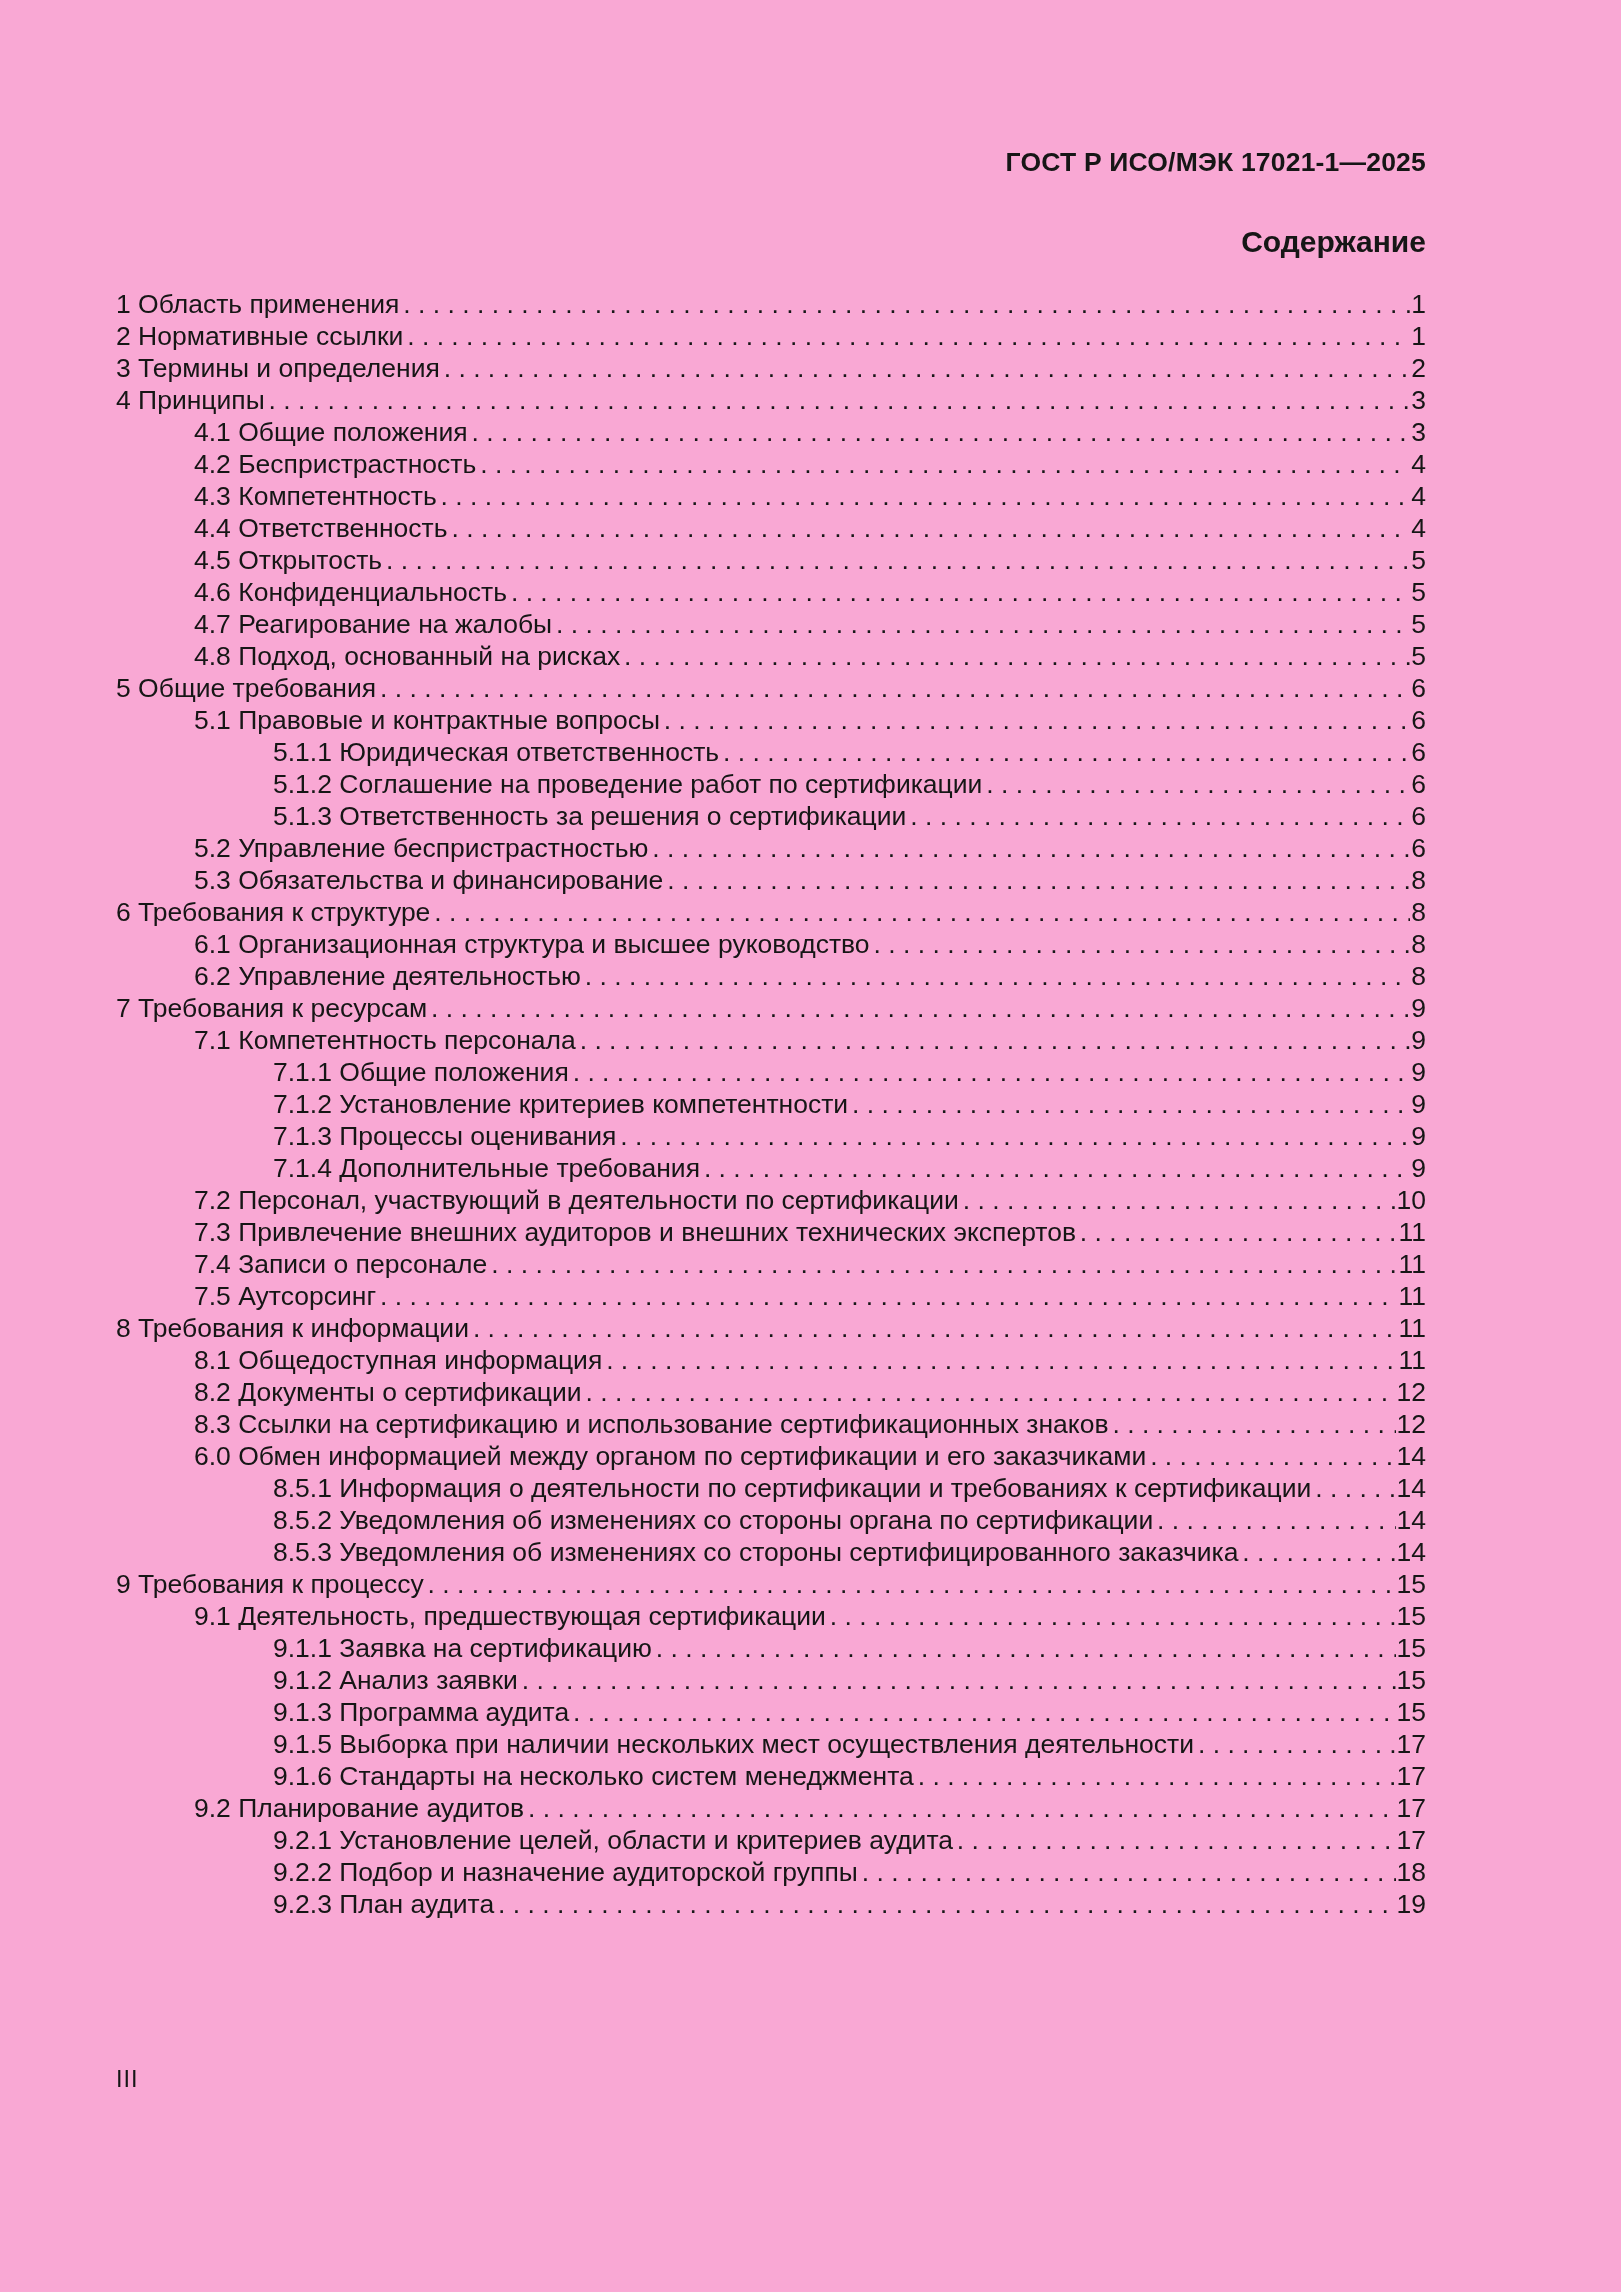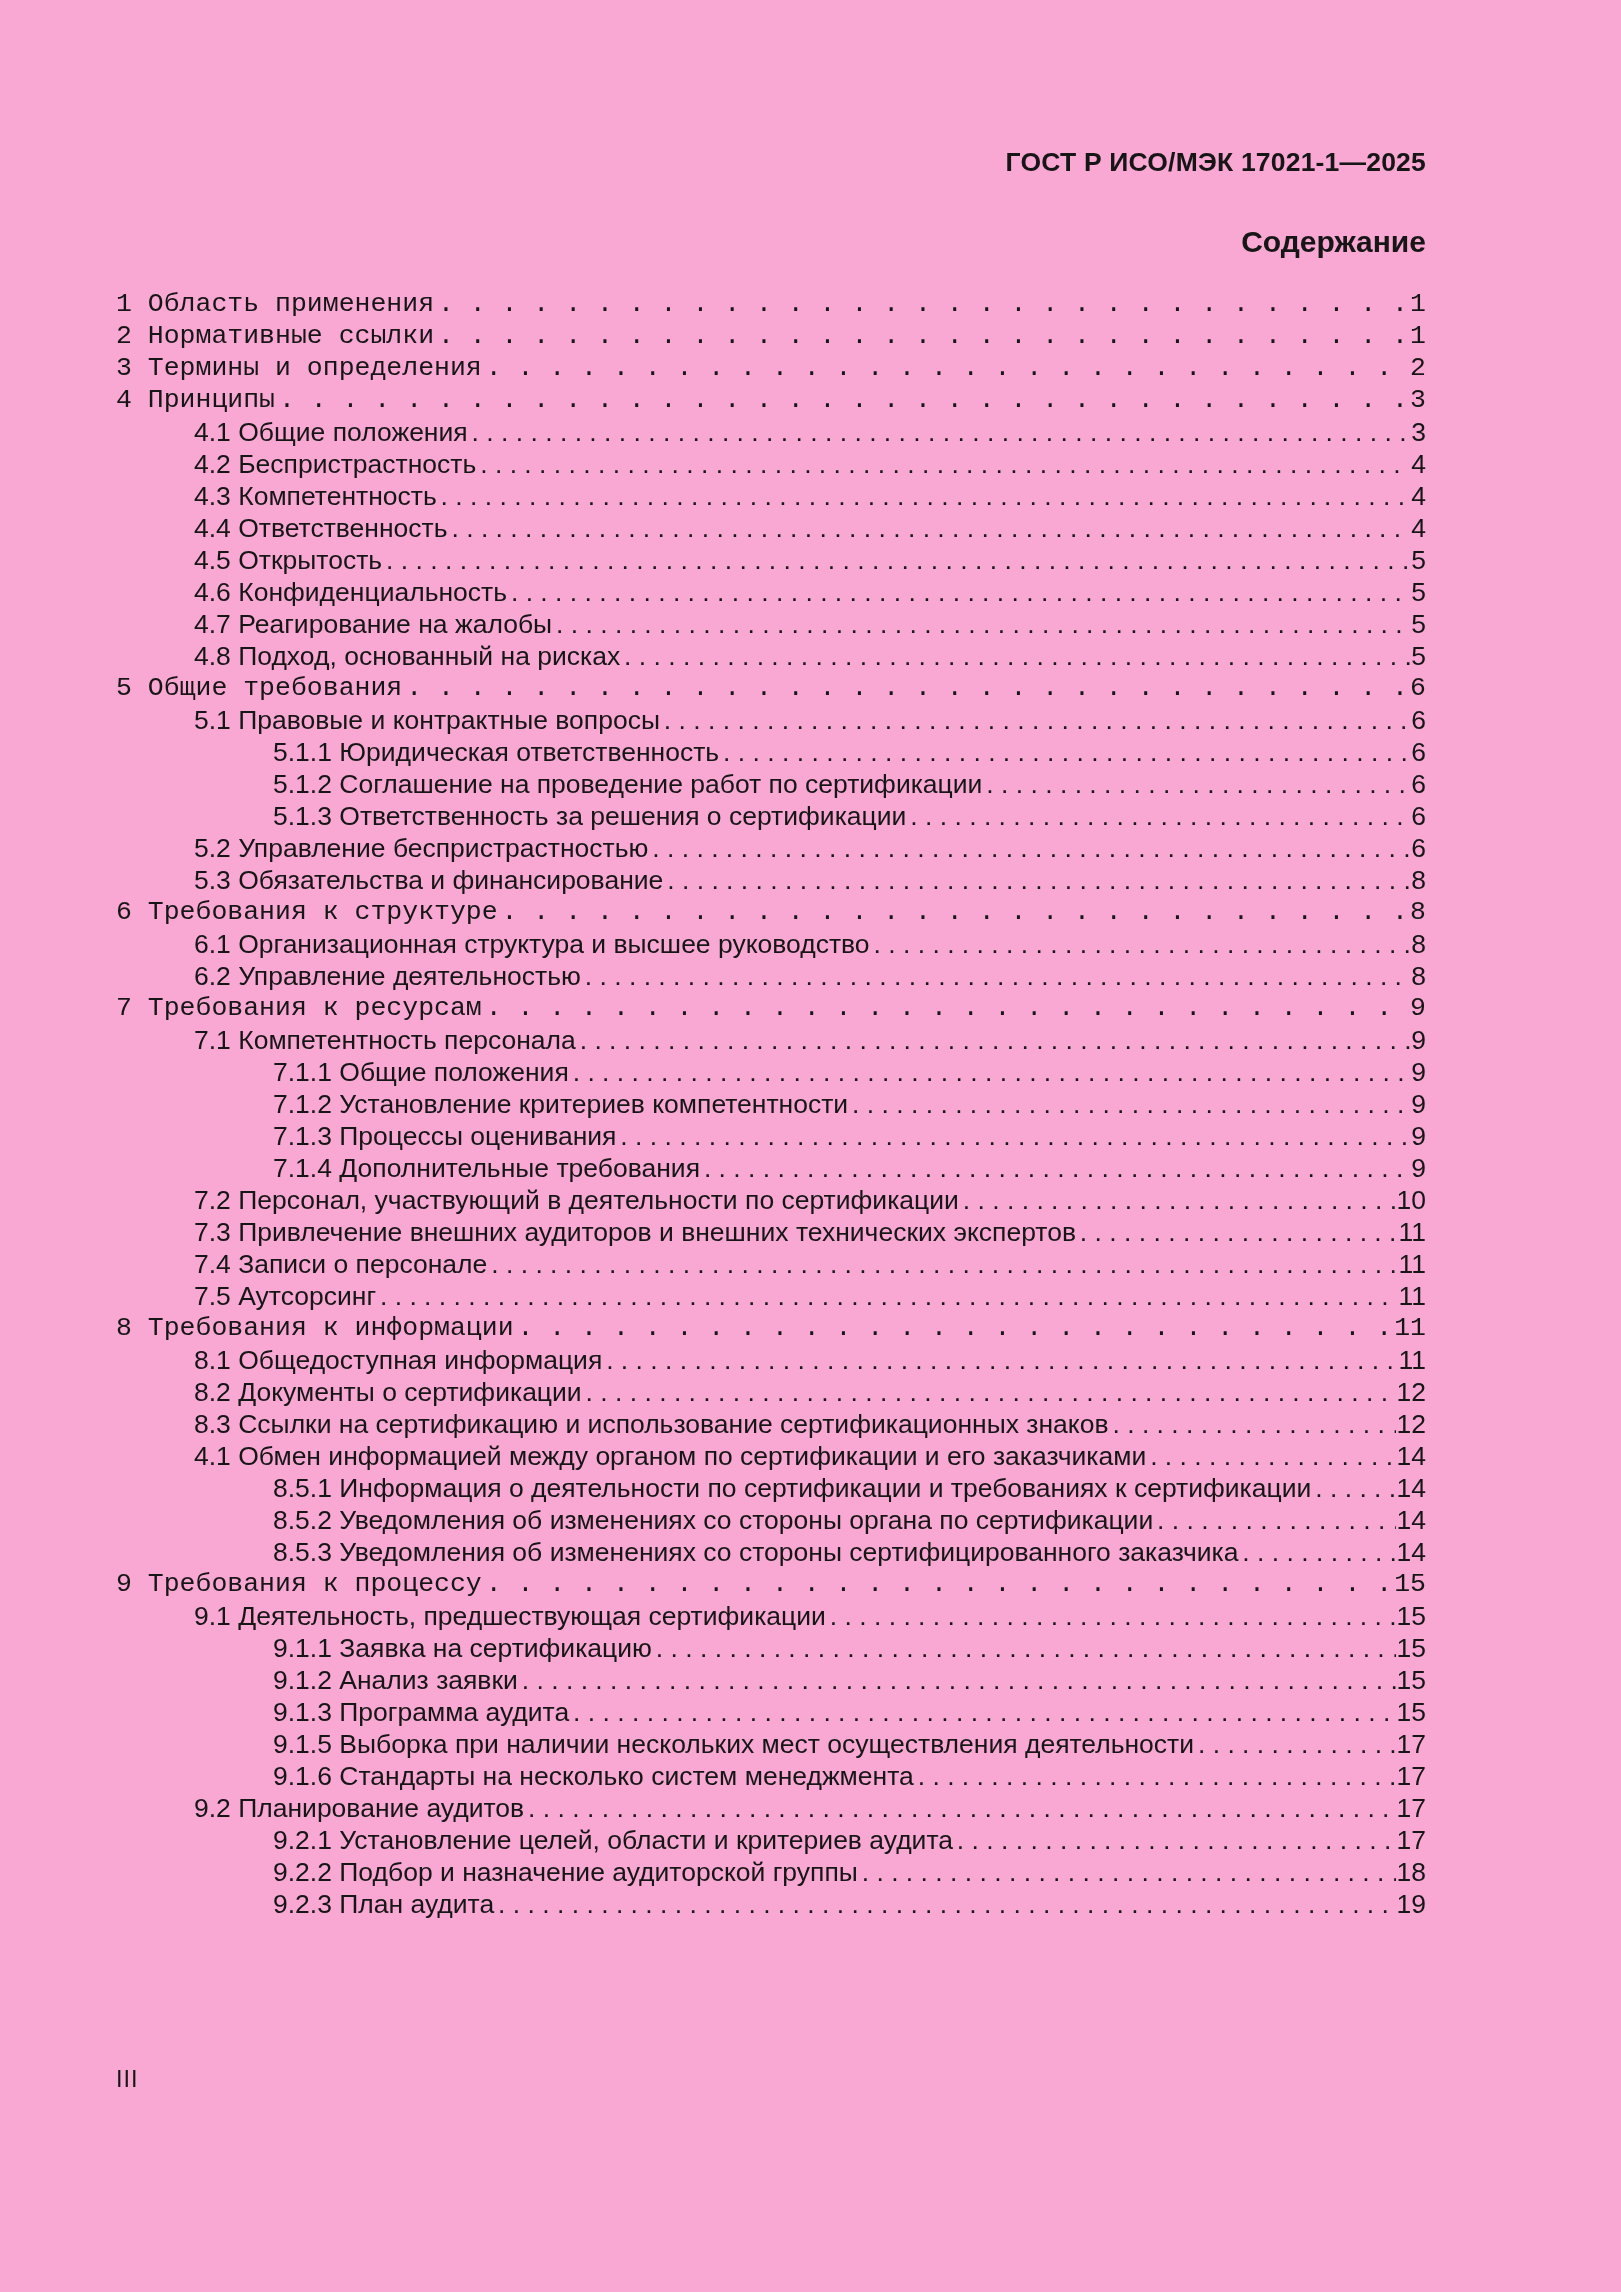--- a/index.html
+++ b/index.html
@@ -43,21 +43,21 @@
     width: 1310px;
   }
   .toc-row {
     display: flex;
     align-items: baseline;
     font-size: 26.5px;
     line-height: 32px;
     height: 32px;
     white-space: nowrap;
   }
-  .toc-row.lvl-1 { padding-left: 0; font-family: Liberation Mono, monospace; }
+  .toc-row.lvl-1 { padding-left: 0; }
   .toc-row.lvl-2 { padding-left: 78px; }
   .toc-row.lvl-3 { padding-left: 157px; }
   .toc-label {
     white-space: nowrap;
     flex: 0 0 auto;
   }
   .toc-dots {
     flex: 1 1 auto;
     overflow: hidden;
     white-space: nowrap;
@@ -265,21 +265,21 @@
         <span class="toc-label">8.2 Документы о сертификации</span>
         <span class="toc-dots"></span>
         <span class="toc-page">12</span>
       </div>
       <div class="toc-row lvl-2">
         <span class="toc-label">8.3 Ссылки на сертификацию и использование сертификационных знаков</span>
         <span class="toc-dots"></span>
         <span class="toc-page">12</span>
       </div>
       <div class="toc-row lvl-2">
-        <span class="toc-label">4.1 Обмен информацией между органом по сертификации и его заказчиками</span>
+        <span class="toc-label">6.0 Обмен информацией между органом по сертификации и его заказчиками</span>
         <span class="toc-dots"></span>
         <span class="toc-page">14</span>
       </div>
       <div class="toc-row lvl-3">
         <span class="toc-label">8.5.1 Информация о деятельности по сертификации и требованиях к сертификации</span>
         <span class="toc-dots"></span>
         <span class="toc-page">14</span>
       </div>
       <div class="toc-row lvl-3">
         <span class="toc-label">8.5.2 Уведомления об изменениях со стороны органа по сертификации</span>

